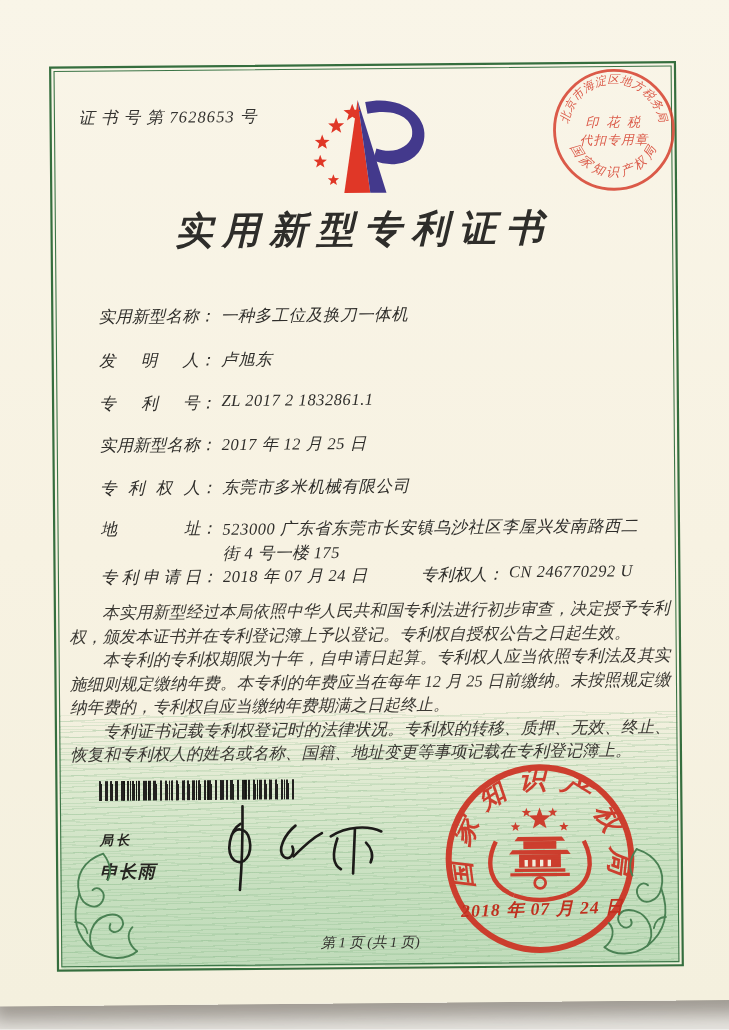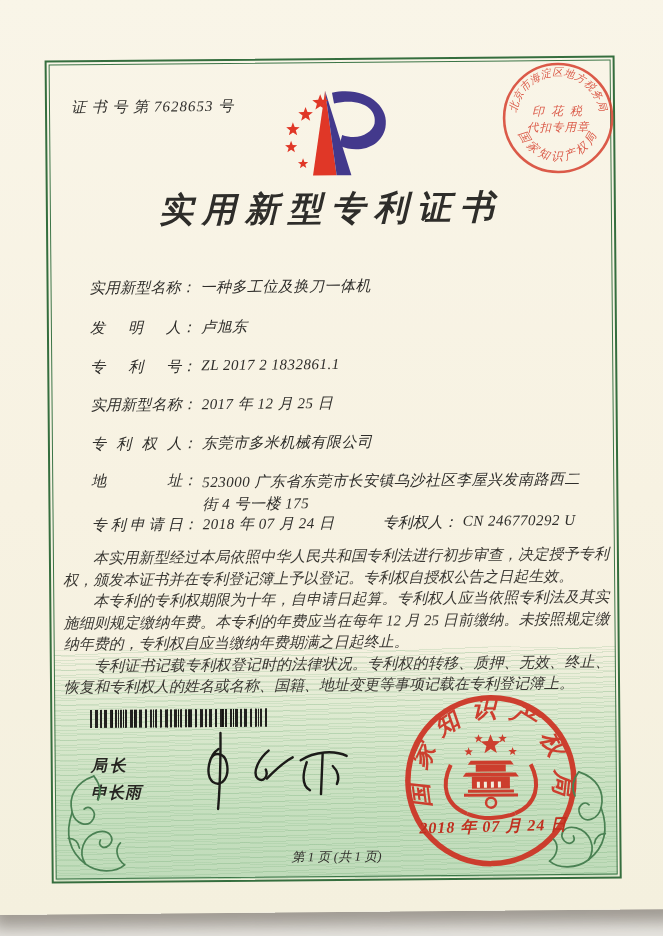--- a/index.html
+++ b/index.html
@@ -52,21 +52,21 @@
   .paras p{ text-indent:2em; }
 
   .barcode{
     position:absolute; left:88px; top:708px; width:178px; height:18px;
     background:
       repeating-linear-gradient(90deg,#22211f 0 2px, rgba(0,0,0,0) 2px 5px),
       repeating-linear-gradient(90deg,#22211f 0 1px, rgba(0,0,0,0) 1px 7px),
       repeating-linear-gradient(90deg,#141311 0 1px, rgba(0,0,0,0) 1px 11px);
   }
 
-  .sig-title{ position:absolute; left:88px; top:754px; font-size:16px; color:#262521; letter-spacing:3px;
+  .sig-title{ position:absolute; left:88px; top:754px; font-size:12px; color:#262521; letter-spacing:3px;
               font-family:"Liberation Sans","DejaVu Sans",sans-serif; font-weight:700;}
   .sig-name { position:absolute; left:88px; top:781px; font-size:16px; color:#262521; letter-spacing:1px;
               font-family:"Liberation Sans","DejaVu Sans",sans-serif; font-weight:700;}
   .sig-script{ position:absolute; left:182px; top:726px; width:180px; height:88px; }
 
   .seal{ position:absolute; left:393px; top:687px; width:190px; height:190px; opacity:.92; }
   .seal-date{ position:absolute; left:400px; top:818px; width:180px; text-align:center;
               font-size:16px; font-weight:700; color:#c0301f; letter-spacing:1px;
               transform:rotate(-1deg); z-index:5; }
 

